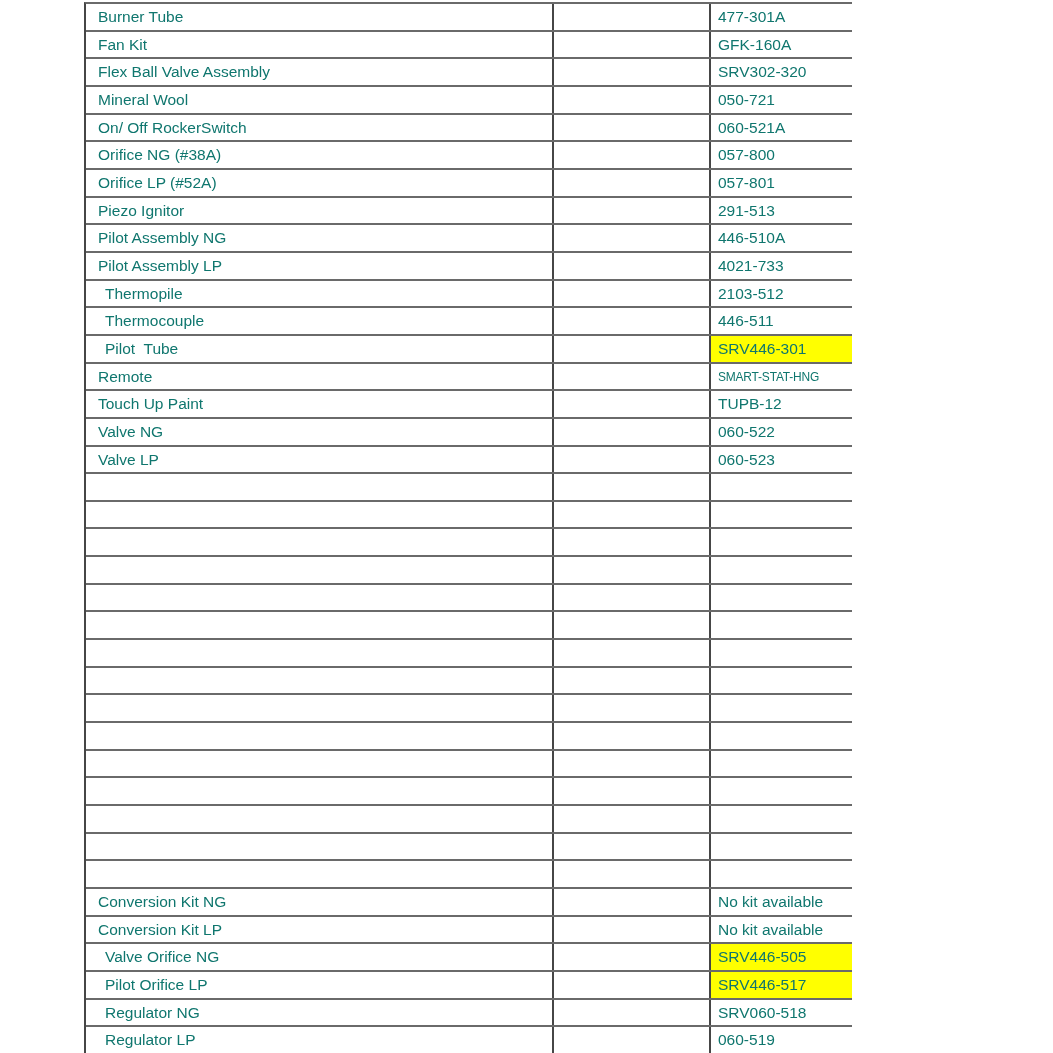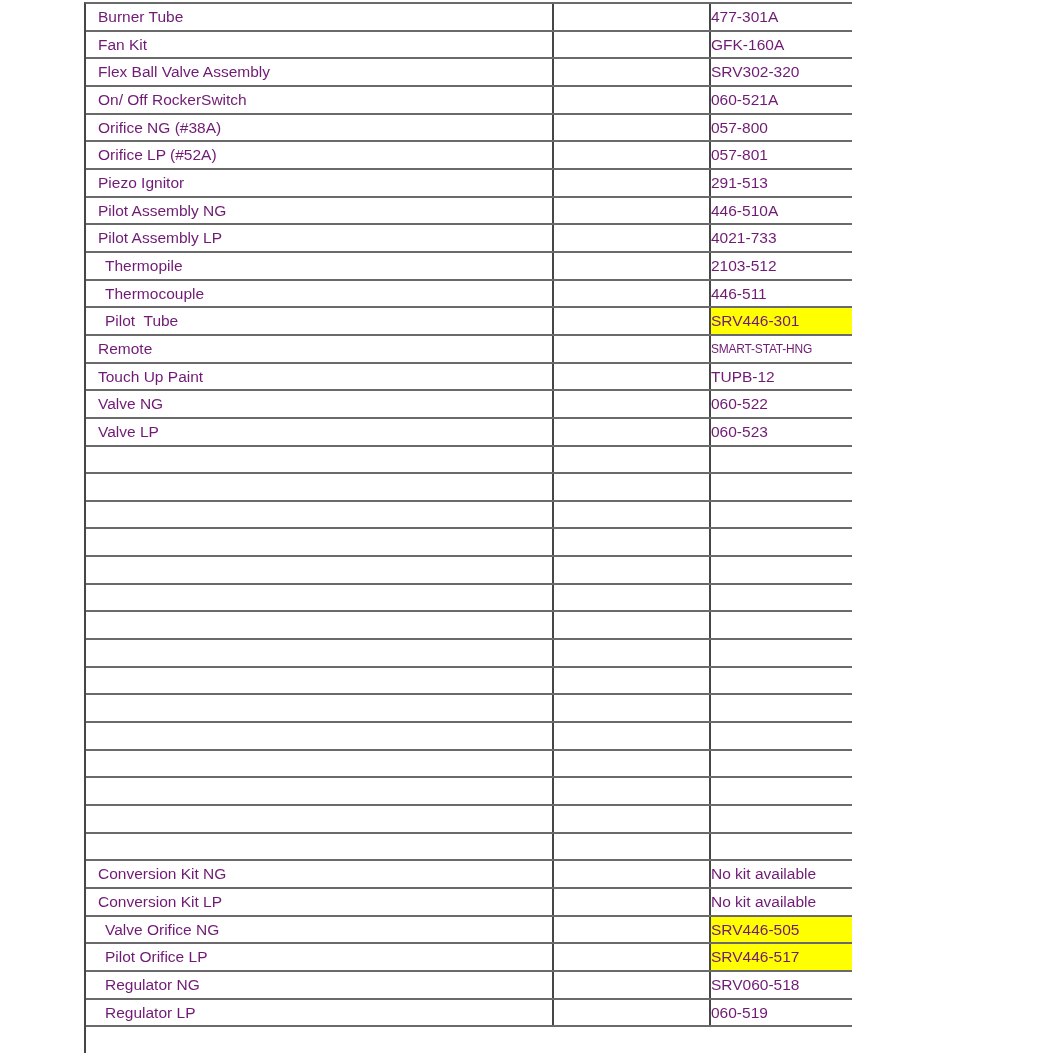--- a/index.html
+++ b/index.html
@@ -7,21 +7,21 @@
     padding: 0;
     background: #ffffff;
   }
   .page {
     position: relative;
     width: 852px;
     height: 1053px;
     background: #ffffff;
     overflow: hidden;
     font-family: "Liberation Sans", "DejaVu Sans", sans-serif;
-    color: #701a75;
+    color: #0f766e;
   }
   .parts-table {
     position: absolute;
     left: 84px;
     top: 2px;
     width: 889px;
     height: 1051px;
     border-top: 2px solid #6a6a6a;
     border-left: 2px solid #464646;
     overflow: hidden;
@@ -44,21 +44,21 @@
     overflow: hidden;
   }
   .cell.name {
     padding-left: 12px;
     white-space: pre; 
   }
   .cell.name.indent {
     padding-left: 19px;
   }
   .cell.num {
-    padding-left: 0;
+    padding-left: 7px;
     white-space: nowrap;
   }
   .cell.num.hl {
     background: #ffff00;
   }
   .cell.num.bold {
     font-weight: normal;
   }
   .cell.num.cond span {
     font-size: 13px;
@@ -98,20 +98,28 @@
 
   <div class="row">
     <div class="cell name">Flex Ball Valve Assembly</div>
     <div class="cell spacer"></div>
     <div class="cell num">
           <span>SRV302-320</span>
         </div>
     <div class="cell yes">Y</div>
   </div>
 
+  <div class="row">
+    <div class="cell name">Mineral Wool</div>
+    <div class="cell spacer"></div>
+    <div class="cell num">
+          <span>050-721</span>
+        </div>
+    <div class="cell yes"></div>
+  </div>
 
   <div class="row">
     <div class="cell name">On/ Off RockerSwitch</div>
     <div class="cell spacer"></div>
     <div class="cell num">
           <span>060-521A</span>
         </div>
     <div class="cell yes">Y</div>
   </div>
 

